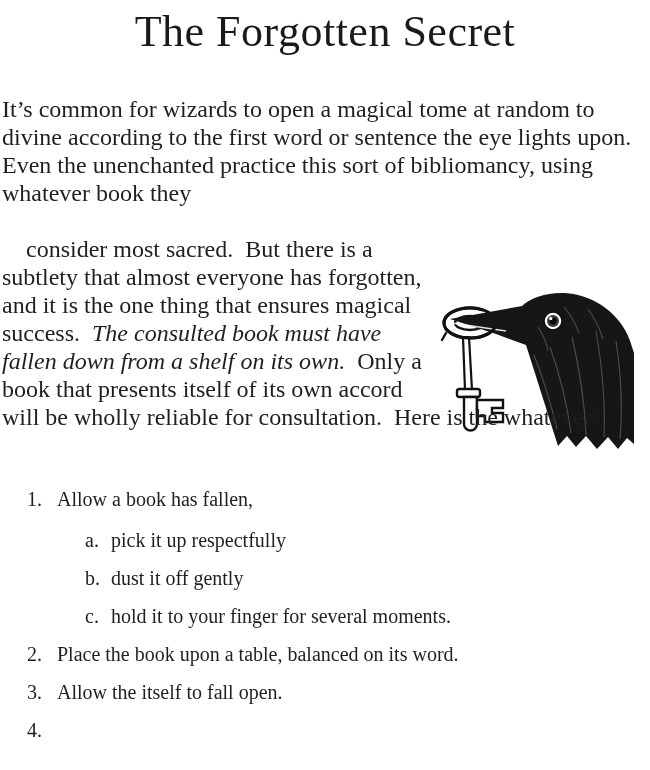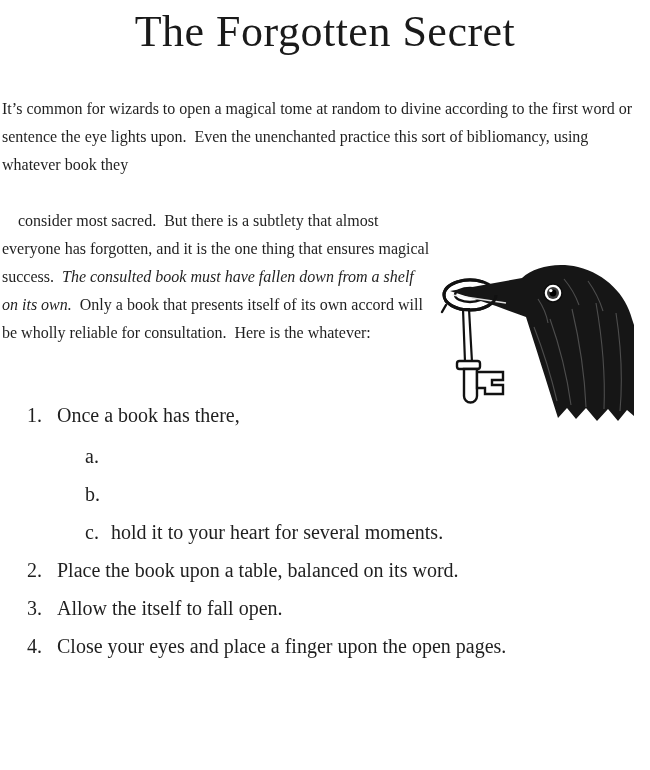--- a/index.html
+++ b/index.html
@@ -24,21 +24,21 @@
     line-height: 51px;
     font-weight: normal;
     letter-spacing: 0.5px;
     margin-top: 2px;
     margin-bottom: 38px;
     color: #1a1a1a;
   }
   .title span { display: block; }
   
   .para {
-    font-size: 16px;
+    font-size: 24px;
     line-height: 28px;
     white-space: pre-wrap;
     max-width: 632px;
   }
   .para em { }
   
   .bird-figure {
     float: right;
     width: 196px;
     height: 158px;
@@ -123,49 +123,50 @@
           <circle cx="112.8" cy="25.6" r="1.7" fill="#ffffff"></circle>
         </g>
       </svg>
     </span><span>consider most sacred.  But there is a subtlety that almost everyone has forgotten, and it is the one thing that ensures magical success.  </span><em>The consulted book must have fallen down from a shelf on its own.</em><span>  Only a book that presents itself of its own accord will be wholly reliable for consultation.  Here is the whatever:</span>
   </div>
 
   <ol class="steps">
     <li class="step">
       <div class="step-line">
         <span class="step-marker">1.</span>
-        <span class="step-text">Once a book has there,</span>
+        <span class="step-text">Allow a book has fallen,</span>
       </div>
       <ol class="substeps">
         <li class="substep">
           <span class="substep-marker">a.</span>
+          <span class="substep-text">pick it up respectfully</span>
         </li>
         <li class="substep">
           <span class="substep-marker">b.</span>
+          <span class="substep-text">dust it off gently</span>
         </li>
         <li class="substep">
           <span class="substep-marker">c.</span>
-          <span class="substep-text">hold it to your heart for several moments.</span>
+          <span class="substep-text">hold it to your finger for several moments.</span>
         </li>
       </ol>
     </li>
     <li class="step">
       <div class="step-line">
         <span class="step-marker">2.</span>
         <span class="step-text">Place the book upon a table, balanced on its word.</span>
       </div>
     </li>
     <li class="step">
       <div class="step-line">
         <span class="step-marker">3.</span>
         <span class="step-text">Allow the itself to fall open.</span>
       </div>
     </li>
     <li class="step">
       <div class="step-line">
         <span class="step-marker">4.</span>
-        <span class="step-text">Close your eyes and place a finger upon the open pages.</span>
       </div>
     </li>
 
   </ol>
 
 </div>
 
 </body></html>

